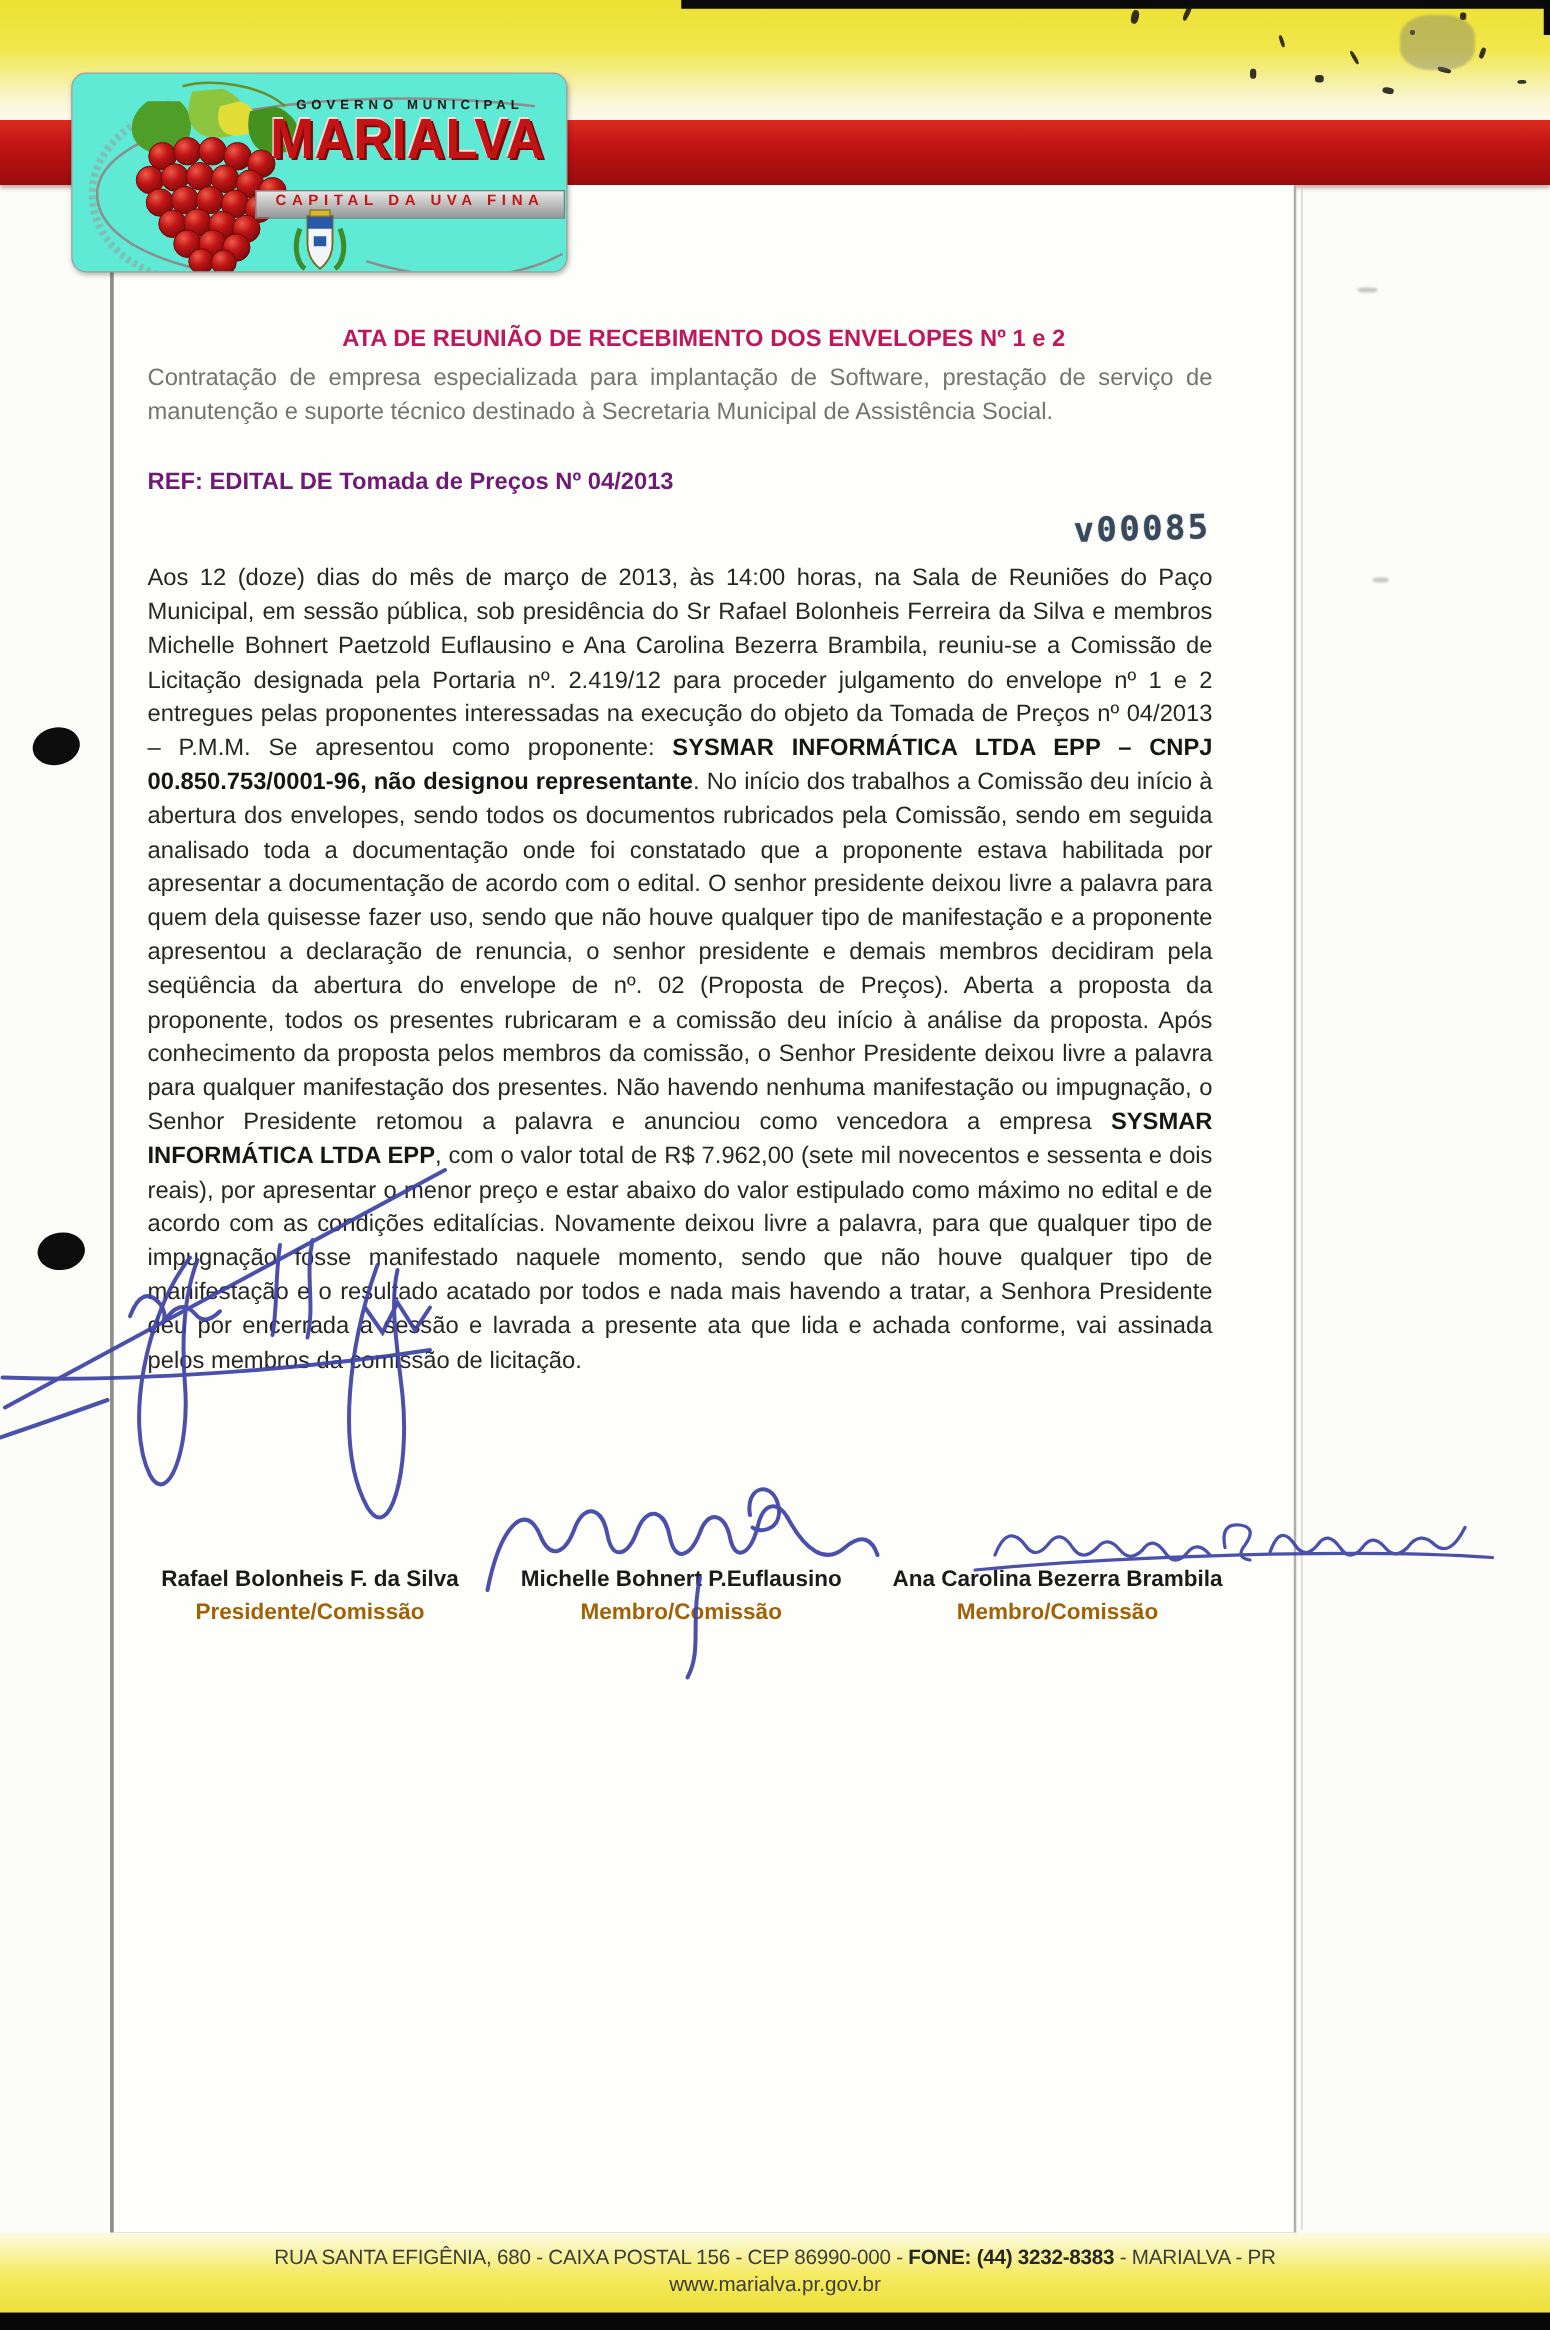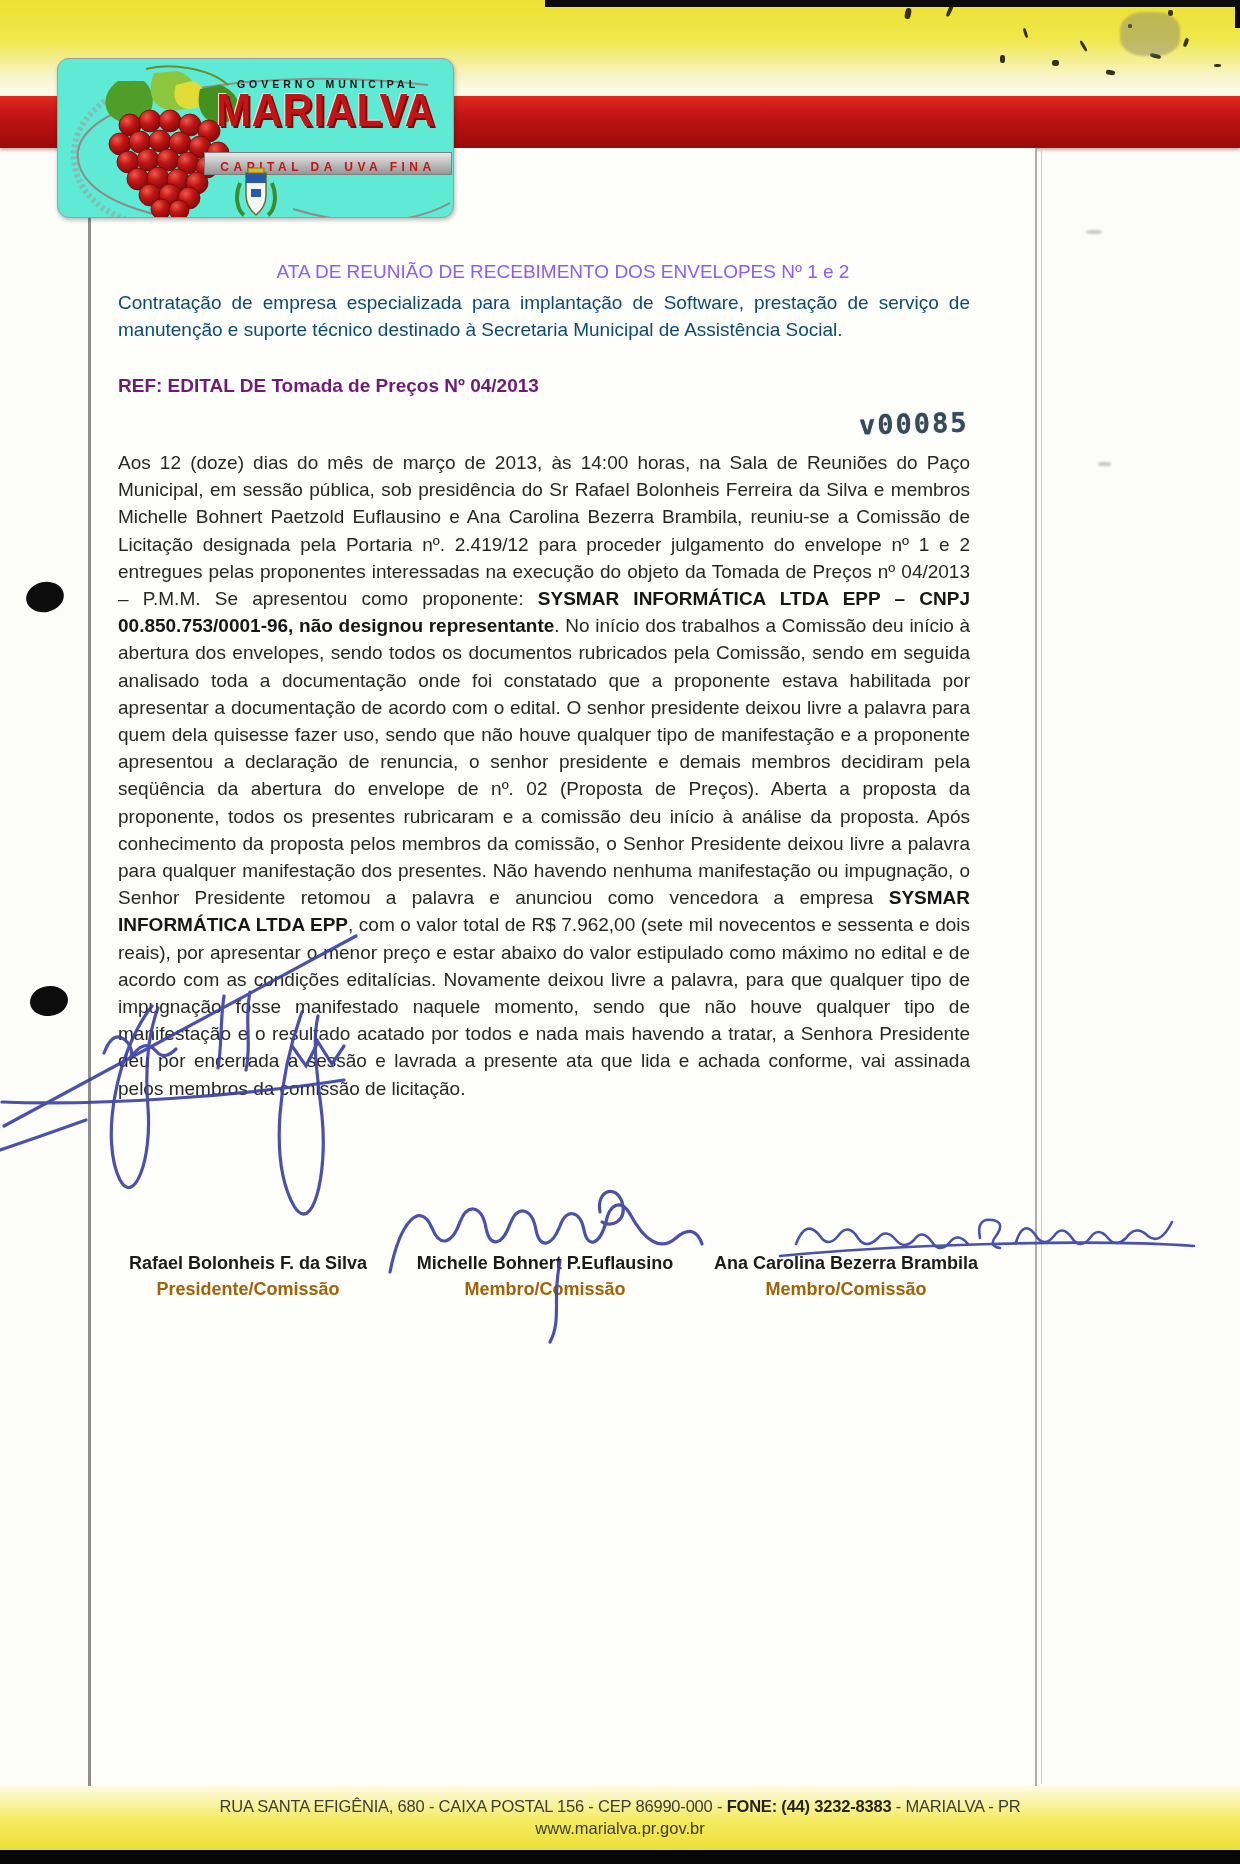--- a/index.html
+++ b/index.html
@@ -29,28 +29,28 @@
   .logo-card{position:absolute;left:57px;top:58px;width:395px;height:158px;background:#5eead4;
     border:1px solid #9f9f9f;border-radius:12px;box-shadow:1px 2px 4px rgba(0,0,0,.28);z-index:5;}
   .logo-svg{position:absolute;left:0;top:0;}
   .gov-label{position:absolute;left:150px;top:19px;width:240px;text-align:center;
     font-size:10.5px;font-weight:bold;letter-spacing:4px;color:#171717;}
   .city-name{position:absolute;left:142px;top:28px;width:252px;text-align:center;
     font-size:42px;font-weight:900;color:#c21414;letter-spacing:.5px;transform:scaleY(1.08);
     text-shadow:2px 2px 0 #7c0909,-1px -1px 0 #ffdcdc;}
   .tagline-banner{position:absolute;left:146px;top:93px;width:246px;height:21px;
     background:linear-gradient(to bottom,#e8e8e8,#969696);border:1px solid #7e7e7e;
-    display:flex;align-items:flex-end;justify-content:center;}
+    display:flex;align-items:flex-start;justify-content:center;}
   .tagline{font-size:12px;font-weight:bold;color:#c41515;letter-spacing:4.5px;}
 
   
   .doc-title{position:absolute;top:100px;left:0;width:100%;text-align:center;
-    font-size:19px;font-weight:normal;color:#8b5cf6;}
+    font-size:19px;font-weight:bold;color:#be185d;}
   .intro{position:absolute;top:141px;left:27px;width:852px;font-size:19px;line-height:27px;
-    text-align:justify;color:#0c4a6e;margin:0;}
+    text-align:justify;color:#737373;margin:0;}
   .ref-line{position:absolute;top:227px;left:27px;font-size:19px;font-weight:bold;color:#701a75;margin:0;}
   .stamp{position:absolute;top:260px;left:768px;font-family:"DejaVu Sans Mono",monospace;
     font-size:27px;font-weight:bold;color:#37495b;letter-spacing:2px;transform:rotate(-1.5deg);
     text-shadow:0 0 1px #51656f;}
   .body-text{position:absolute;top:301px;left:27px;width:852px;font-size:19px;line-height:27.2px;
     text-align:justify;color:#262626;margin:0;}
   .body-text b{color:#161616;}
 
   
   .sig-col{position:absolute;text-align:center;z-index:2;}

